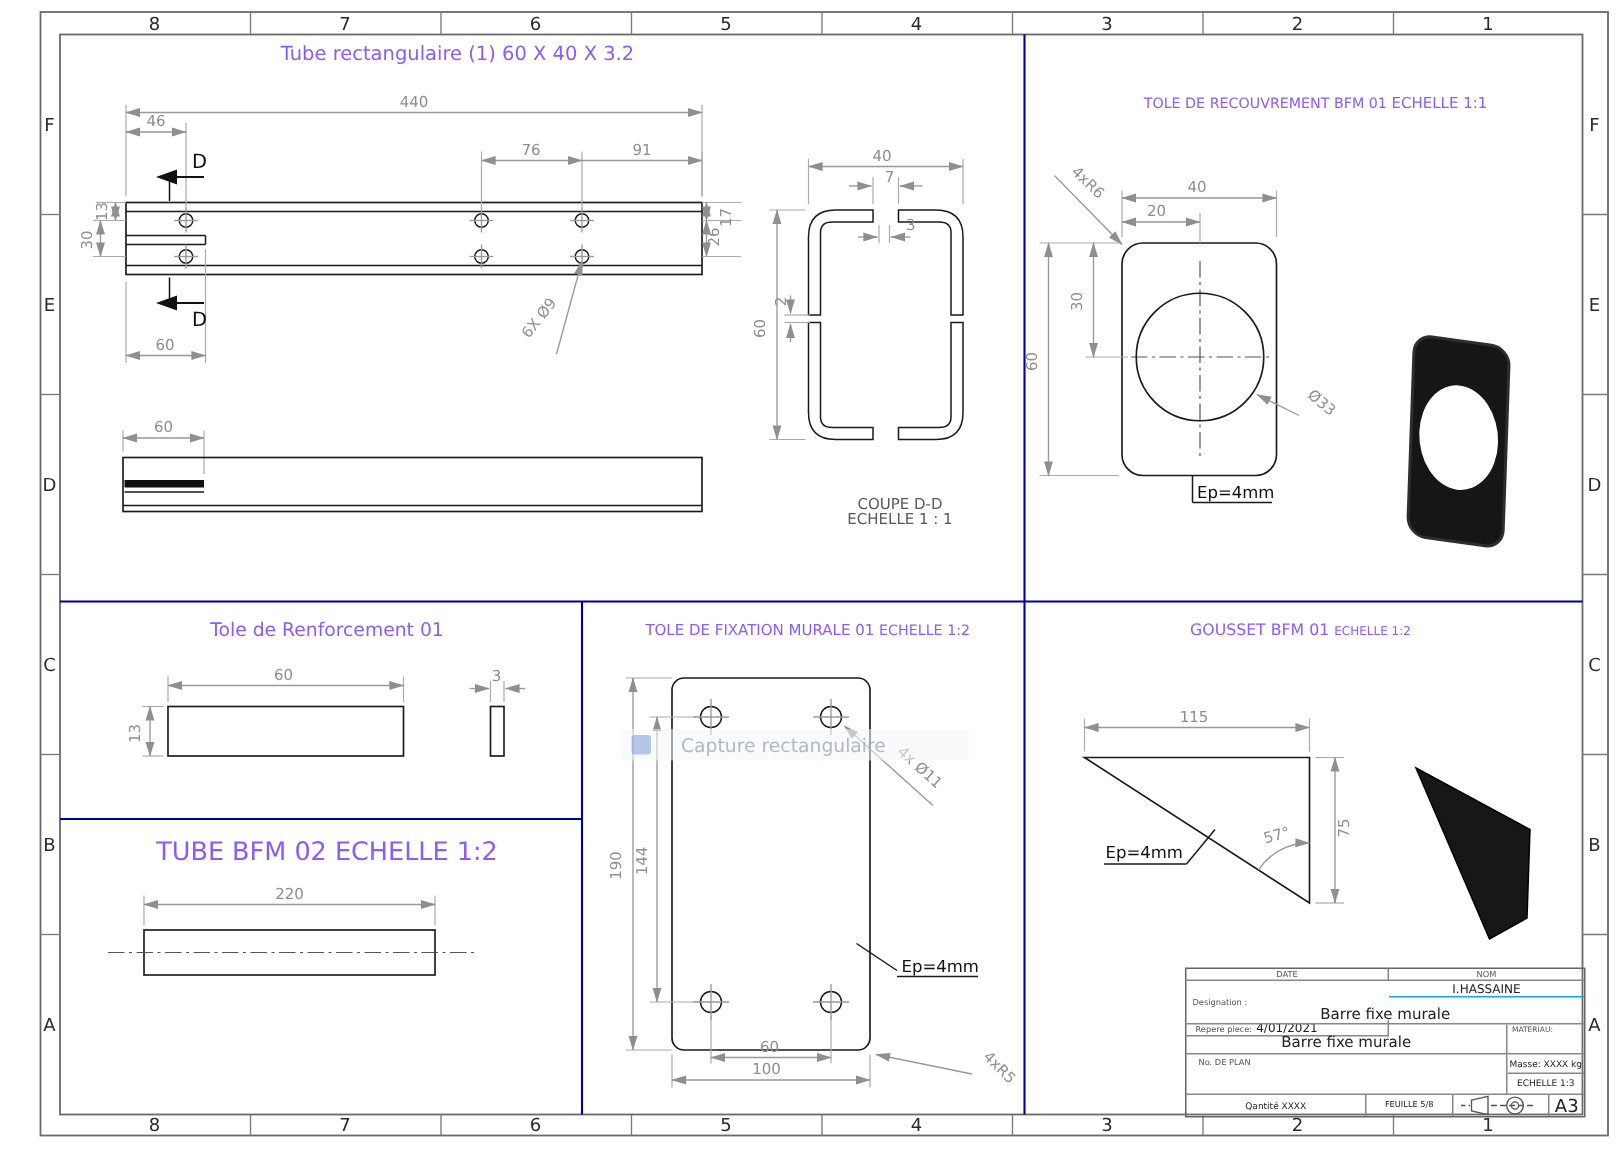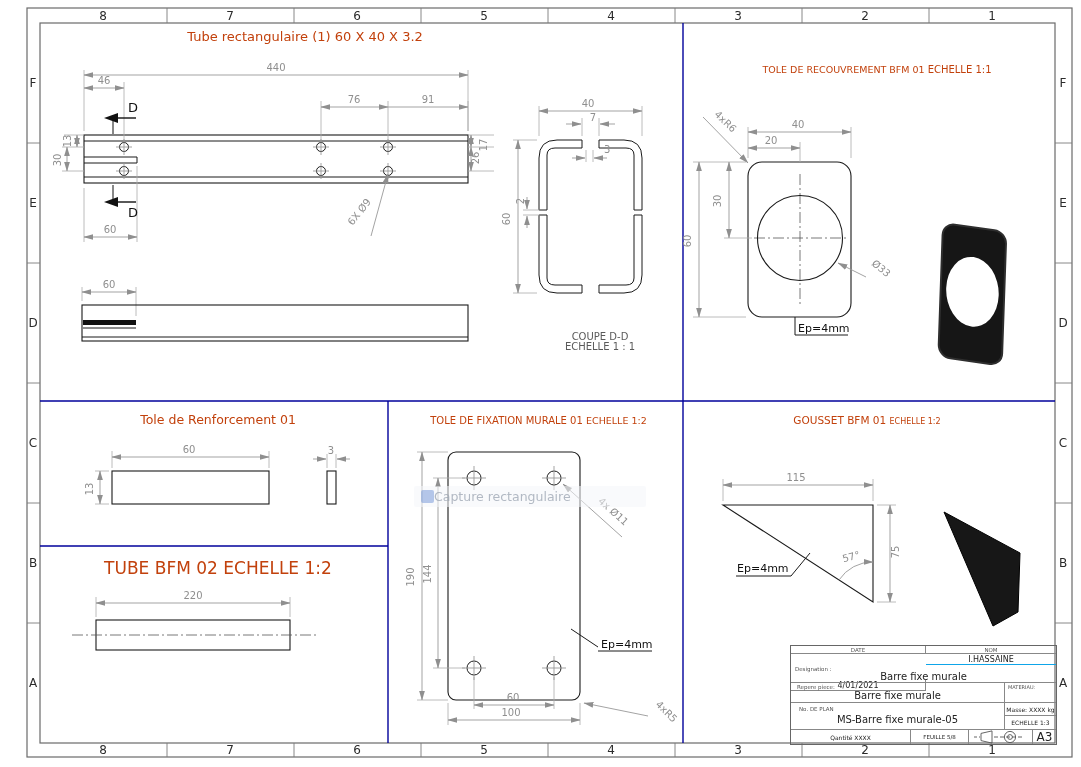--- a/index.html
+++ b/index.html
@@ -11,29 +11,29 @@
   .oln2{stroke:#1a1a1a;fill:none;stroke-width:1px;}
   .dim{stroke:#999;fill:none;stroke-width:0.9px;}
   .ext{stroke:#ababab;fill:none;stroke-width:0.8px;}
   .cl{stroke:#555;fill:none;stroke-width:0.8px;stroke-dasharray:11 3 2 3;}
   .frm{stroke:#6a6a6a;fill:none;stroke-width:1.2px;}
   .tick{stroke:#7a7a7a;stroke-width:0.9px;}
   .nav{stroke:#00009b;stroke-width:1.4px;}
   text.dt{fill:#8f8f8f;font-size:10px;}
   text.gl{fill:#2b2b2b;font-size:12px;}
   text.blk{fill:#111;}
-  .ptitle{position:absolute;text-align:center;color:#c2410c;white-space:nowrap;}
+  .ptitle{position:absolute;text-align:center;color:#8b5cf6;white-space:nowrap;}
   .tb{position:absolute;left:790px;top:645px;width:265px;height:98px;
       border:1.2px solid #666;color:#222;}
   .tb .cell{position:absolute;box-sizing:border-box;overflow:hidden;}
   .tb .lab{font-size:5.5px;color:#555;}
   .ctr{display:flex;align-items:center;justify-content:center;text-align:center;}
   .wm{position:absolute;left:414px;top:486px;width:232px;height:21px;
       background:rgba(244,246,250,0.55);border-radius:2px;display:flex;
-      align-items:center;gap:0;padding-left:7px;box-sizing:border-box;}
+      align-items:center;gap:20px;padding-left:7px;box-sizing:border-box;}
   .wm .ic{width:13px;height:13px;border-radius:2px;background:rgba(95,135,210,0.45);}
   .wm .tx{font-size:12.5px;color:rgba(158,166,180,0.78);white-space:nowrap;}
 </style>
 </head>
 <body>
 
 <svg width="1081" height="767" viewBox="0 0 1081 767">
   <defs>
     <pattern id="hatch" patternUnits="userSpaceOnUse" width="5.5" height="5.5" patternTransform="rotate(-45)">
       <line x1="0" y1="0" x2="0" y2="5.5" stroke="#2a2a2a" stroke-width="0.9"></line>
@@ -401,21 +401,20 @@
     <div class="lab" style="position:absolute;left:6px;top:1px;">Repere piece:</div>
     <div class="ctr" style="position:absolute;left:0;top:5px;width:100%;height:14px;font-size:10px;">Barre fixe murale</div>
   </div>
   <div class="cell" style="left:214px;top:37px;width:51px;height:20px;border-bottom:1px solid #888;">
     <div class="lab" style="position:absolute;left:3px;top:1px;font-size:5px;">MATERIAU:</div>
     <div style="position:absolute;right:3px;top:8px;font-size:6.5px;margin-top:22px;">AISI 316L</div>
   </div>
 
   <div class="cell" style="left:0;top:57px;width:214px;height:27px;border-bottom:1px solid #888;border-right:1px solid #888;">
     <div class="lab" style="position:absolute;left:8px;top:3px;">No. DE PLAN</div>
-    <div class="ctr" style="position:absolute;left:0;top:8px;width:100%;height:16px;font-size:10px;">MS-Barre fixe murale-05</div>
   </div>
   <div class="cell ctr" style="left:214px;top:57px;width:51px;height:13px;border-bottom:1px solid #888;font-size:6px;">Masse: XXXX kg</div>
   <div class="cell ctr" style="left:214px;top:70px;width:51px;height:14px;border-bottom:1px solid #888;font-size:6px;">ECHELLE  1:3</div>
 
   <div class="cell ctr" style="left:0;top:84px;width:120px;height:14px;border-right:1px solid #888;font-size:6px;">Qantité XXXX</div>
   <div class="cell ctr" style="left:120px;top:84px;width:58px;height:14px;border-right:1px solid #888;font-size:5.5px;">FEUILLE 5/8</div>
   <div class="cell ctr" style="left:178px;top:84px;width:64px;height:14px;border-right:1px solid #888;">
     <svg width="56" height="14" viewBox="0 0 56 14" style="position:static;">
       <line x1="1" y1="7" x2="7" y2="7" stroke="#555" stroke-width="0.9" stroke-dasharray="3 2"></line>
       <path d="M8 3.4 L19 0.9 L19 13.1 L8 10.6 Z" fill="none" stroke="#555" stroke-width="0.9"></path>

